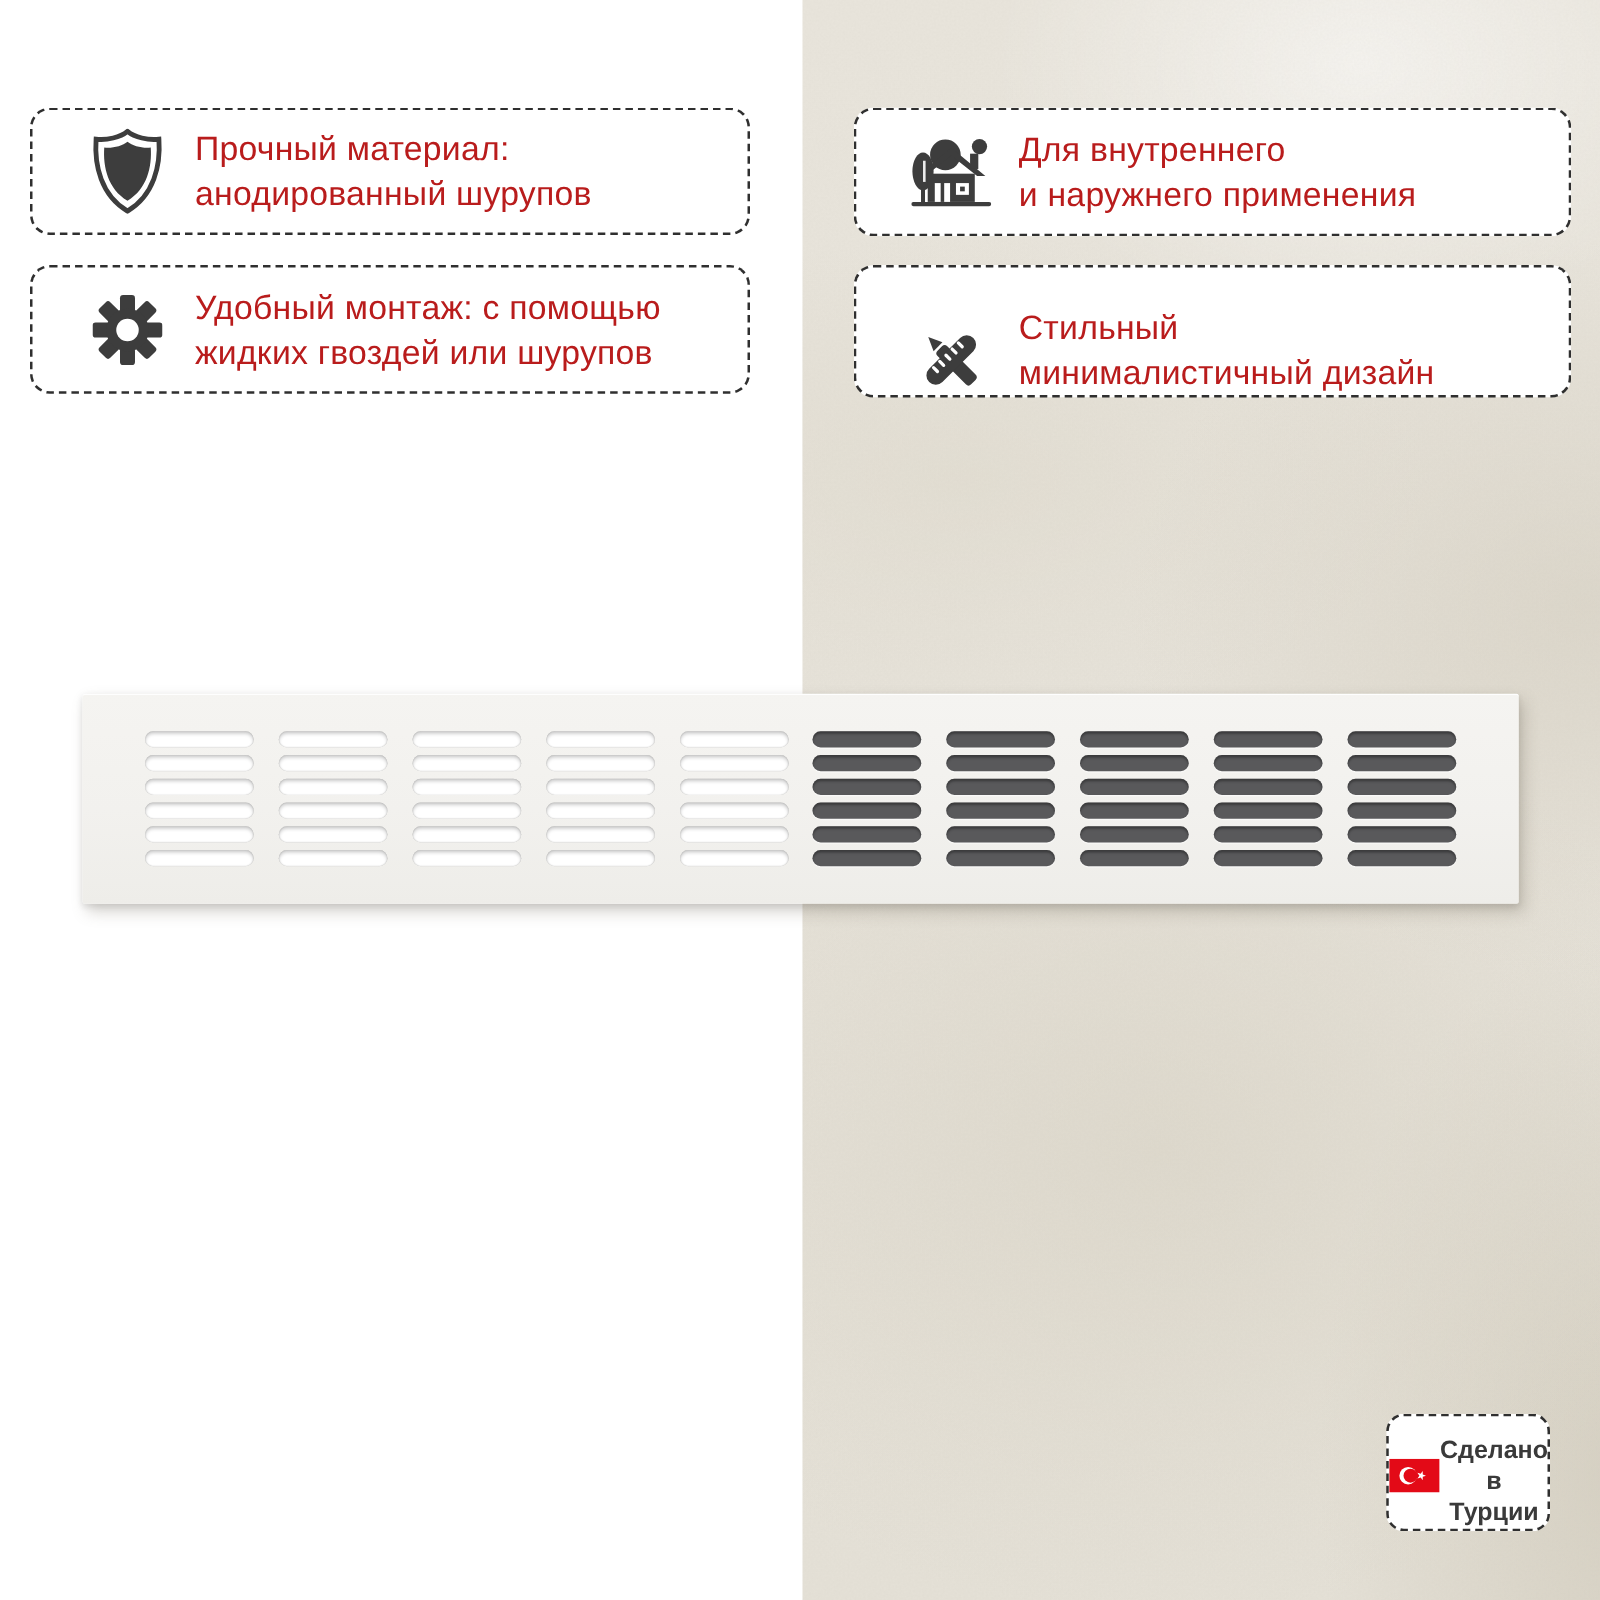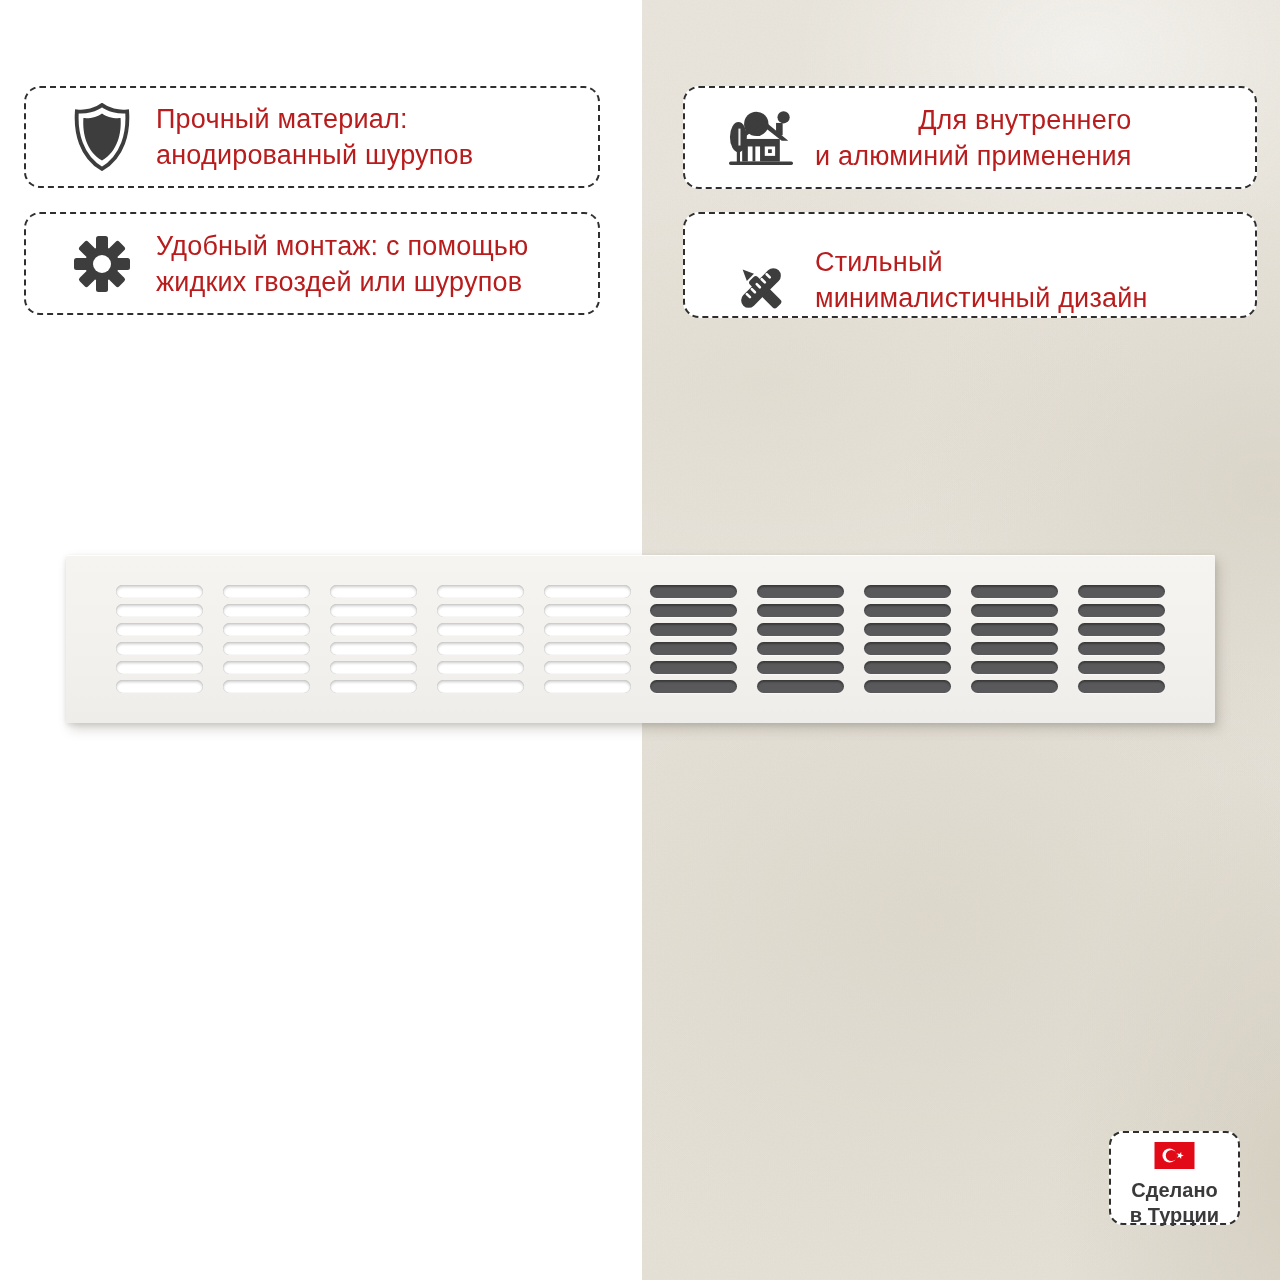--- a/index.html
+++ b/index.html
@@ -24,21 +24,21 @@
   .card{
     position:absolute;background:#ffffff;
     border:2px dashed #2f2f2f;border-radius:16px;
     display:flex;align-items:center;box-sizing:border-box;
     padding:0 18px 0 44px;gap:22px;
   }
   .card .icon-box{flex:0 0 64px;display:flex;align-items:center;justify-content:center;}
   .card-text{font-size:27px;line-height:36px;color:#b91c1c;letter-spacing:.2px;white-space:nowrap;}
   #card-0{left:24px;top:86px;width:576px;height:102px;}
   #card-1{left:24px;top:212px;width:576px;height:103px;align-items:center;}
-  #card-2{left:683px;top:86px;width:574px;height:103px;text-align:right;}
+  #card-2{left:683px;top:86px;width:574px;height:103px;}
   #card-3{left:683px;top:212px;width:574px;height:106px;align-items:flex-end;}
   
   .grille{
     position:absolute;left:66px;top:555px;width:1149px;height:168px;
     background:linear-gradient(180deg,#f5f4f1 0%,#f2f1ee 55%,#eeede9 100%);
     border-radius:2px;box-sizing:border-box;
     box-shadow:inset 0 1px 0 rgba(255,255,255,.9),
                4px 6px 12px rgba(110,104,90,.28),
                0 2px 5px rgba(0,0,0,.10);
     display:flex;justify-content:space-between;align-items:center;
@@ -51,21 +51,21 @@
     box-shadow:inset 0 2px 3px rgba(0,0,0,.20), inset 0 0 1px rgba(0,0,0,.28);
   }
   .slot-group.dark .slot{
     background:#59595b;
     box-shadow:inset 0 2px 2px rgba(0,0,0,.35), 0 1px 1px rgba(255,255,255,.65);
   }
   
   .badge{
     position:absolute;left:1109px;top:1131px;width:131px;height:94px;
     background:#ffffff;border:2px dashed #2f2f2f;border-radius:14px;
-    box-sizing:border-box;display:flex;flex-direction:column;align-items:center;
+    box-sizing:border-box;display:flex;flex-direction:row;align-items:center;
     padding-top:9px;
   }
   .badge-text{font-size:20px;line-height:25px;font-weight:bold;color:#3a3a3a;text-align:center;margin-top:5px;}
   .icon-fill{fill:#3d3d3d;}
 </style>
 </head>
 <body>
 
 <div class="bg-right">
   <svg class="noise" width="638" height="1280">
@@ -128,21 +128,21 @@
       <rect x="10" y="20" width="2.2" height="18" fill="#ffffff" opacity="0.9"></rect>
       <rect x="20" y="39" width="5" height="16" fill="#ffffff"></rect>
       <rect x="28" y="39" width="5" height="16" fill="#ffffff"></rect>
       <rect x="38" y="39" width="11" height="10" fill="#ffffff"></rect>
       <rect x="41.5" y="42" width="4" height="4" class="icon-fill"></rect>
       <rect x="0" y="55" width="68" height="3.6" rx="1.8" class="icon-fill"></rect>
     </svg>
   </span>
   <div class="card-text">
     <div>Для внутреннего</div>
-    <div>и алюминий применения</div>
+    <div>и наружнего применения</div>
   </div>
 </div>
 
 <div class="card" id="card-3">
   <span class="icon-box">
     <svg width="56" height="56" viewBox="0 0 56 56">
       <g transform="rotate(-45 28 28)" class="icon-fill">
         <rect x="22.5" y="15" width="11" height="38" rx="3"></rect>
         <path d="M23 13 L28 2 L33 13 Z"></path>
       </g>

